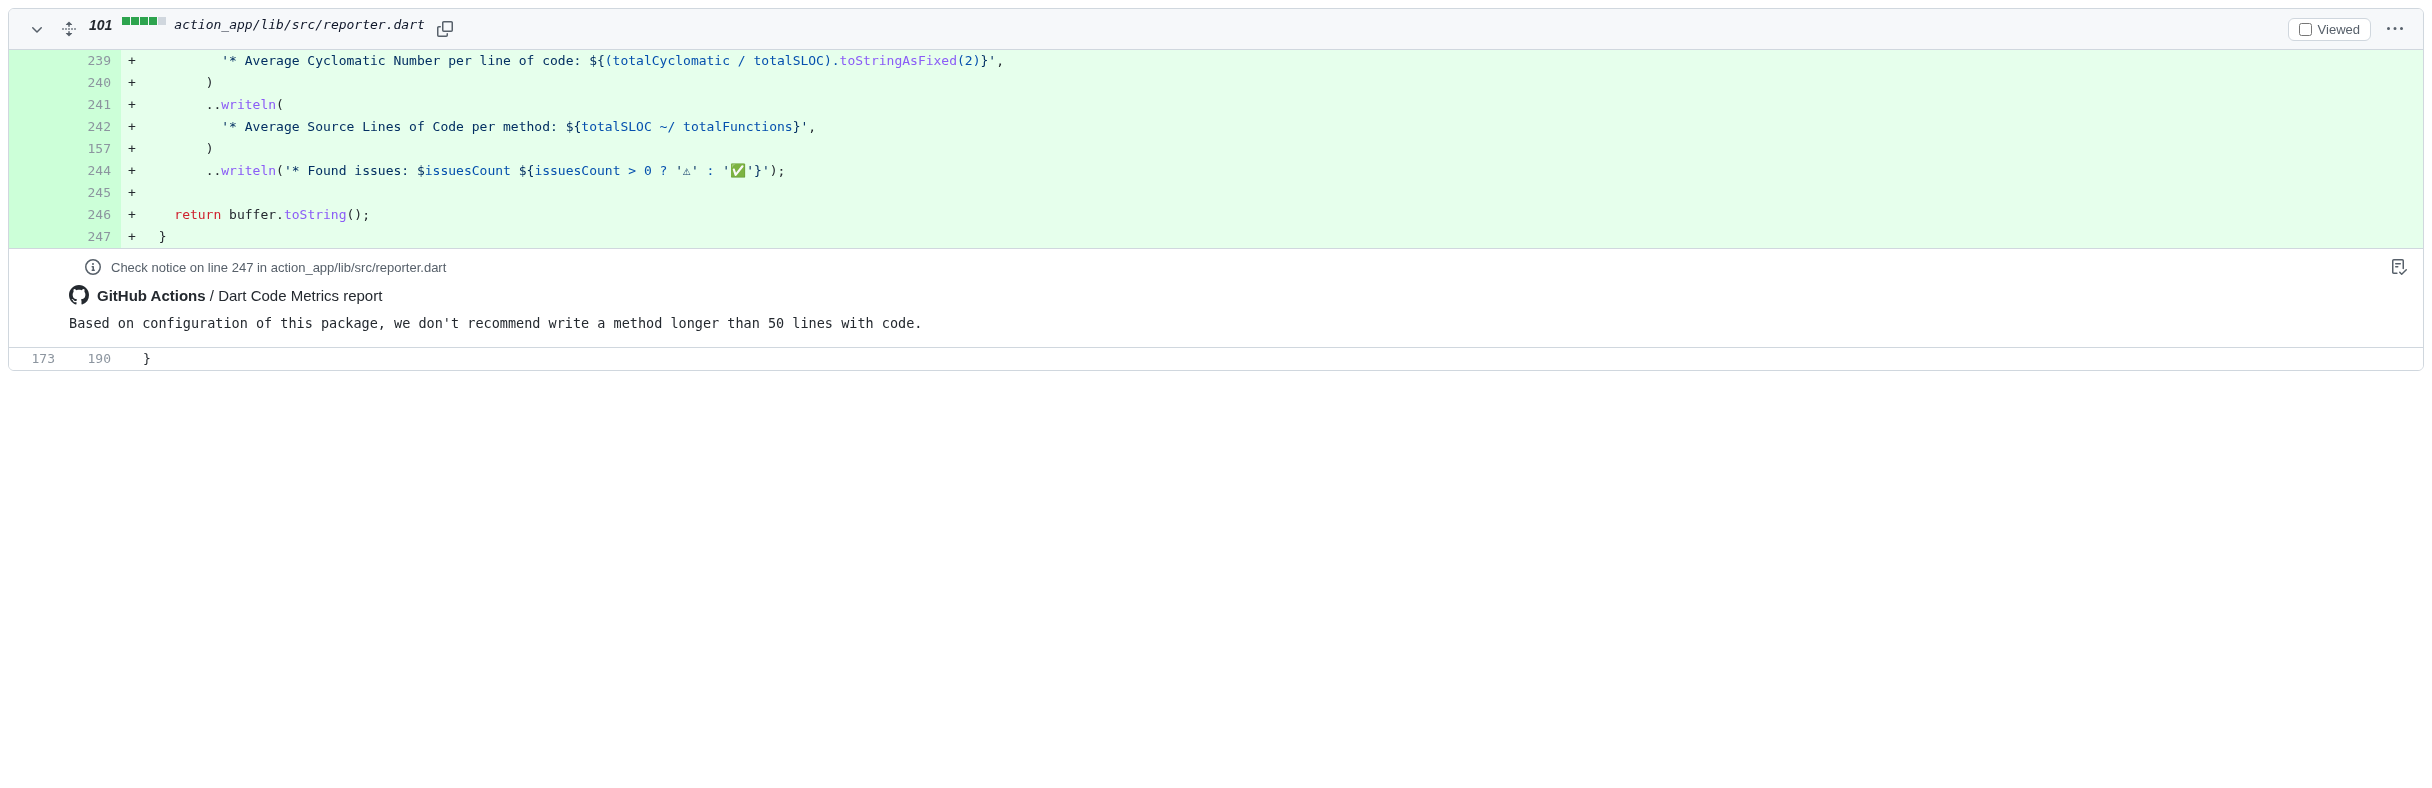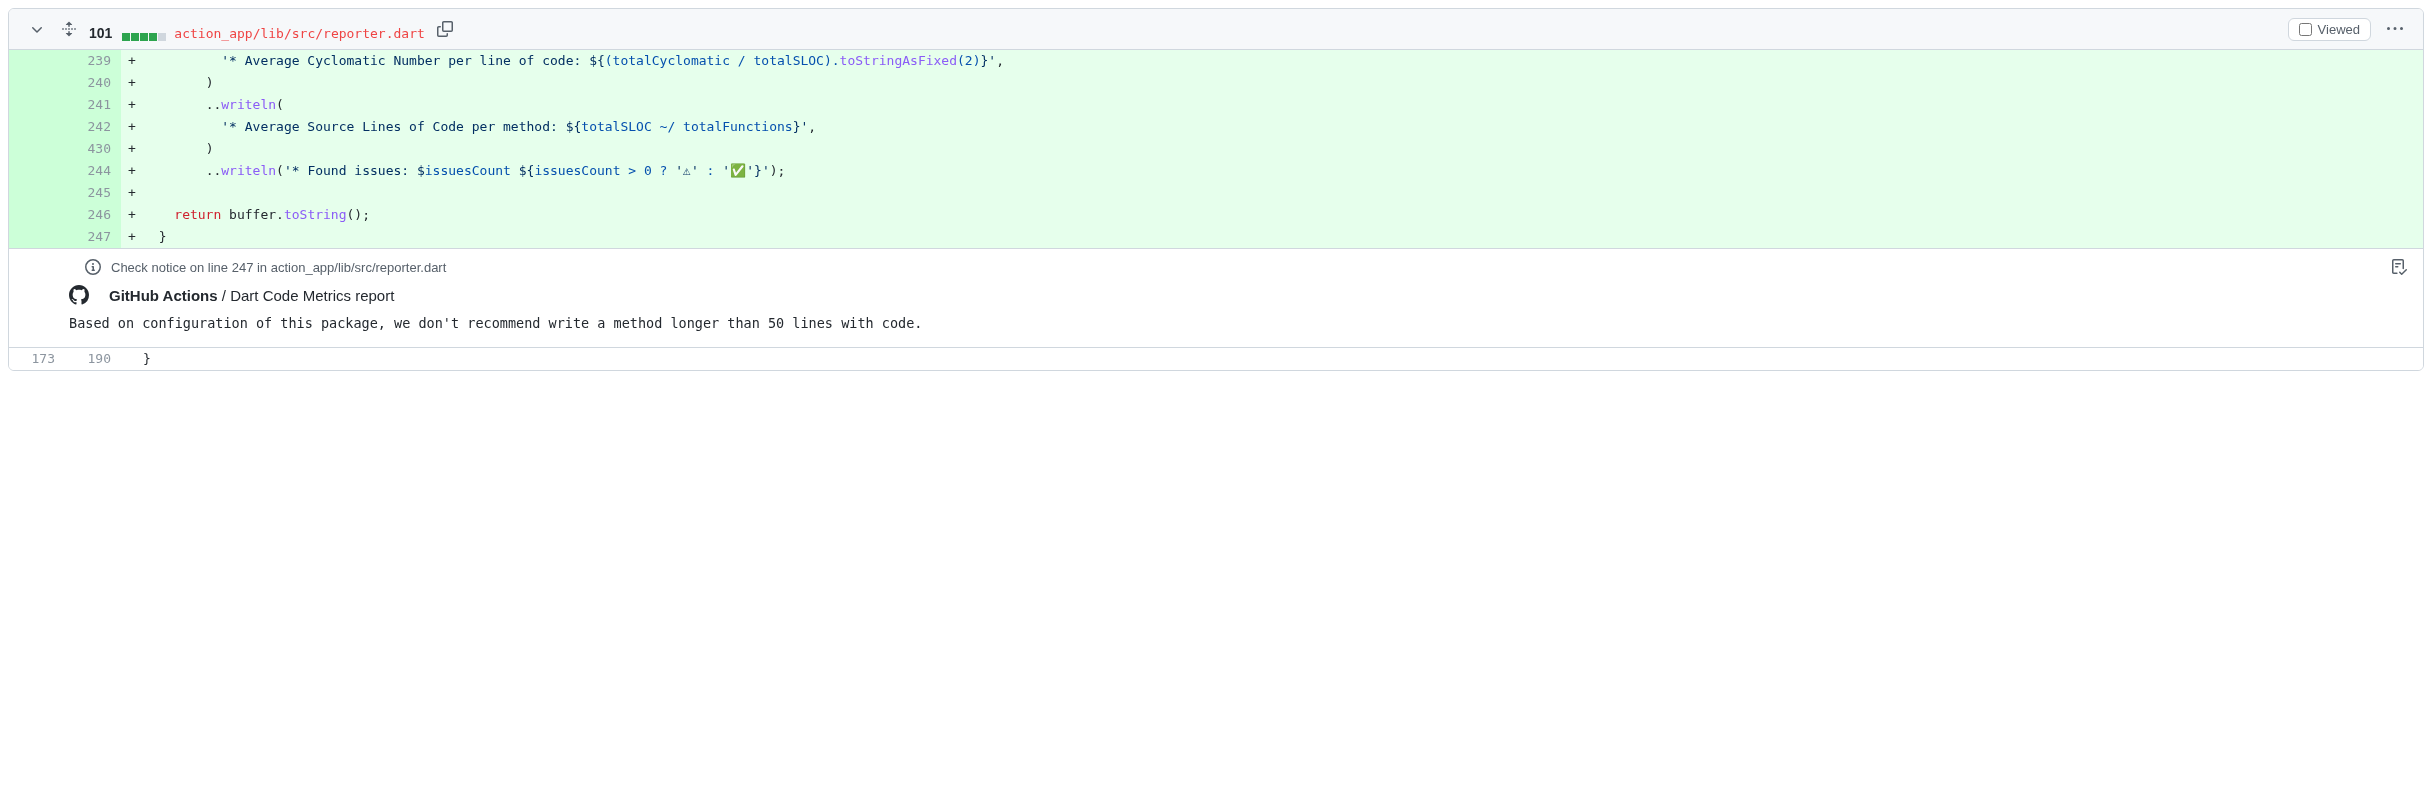--- a/index.html
+++ b/index.html
@@ -1,26 +1,26 @@
 <!DOCTYPE html>
 <html><head>
   <meta charset="utf-8">
   <style>
     * { margin: 0; padding: 0; box-sizing: border-box; }
     body { font-family: -apple-system, BlinkMacSystemFont, "Segoe UI", Helvetica, Arial, sans-serif; font-size: 14px; color: #24292f; background: #fff; }
     .file-container { border: 1px solid #d0d7de; border-radius: 6px; margin: 8px; overflow: hidden; }
     .file-header { display: flex; align-items: center; justify-content: space-between; padding: 8px 16px; background: #f6f8fa; border-bottom: 1px solid #d0d7de; }
-    .file-header-left { display: flex; align-items: flex-end; gap: 8px; }
+    .file-header-left { display: flex; align-items: flex-start; gap: 8px; font-style: italic; }
     .toggle-btn, .expand-btn, .copy-btn, .more-btn { background: none; border: none; cursor: pointer; padding: 4px; display: flex; align-items: center; color: #57606a; border-radius: 4px; }
     .diff-count { font-weight: 600; font-variant-numeric: tabular-nums; }
     .diffbar { display: inline-flex; gap: 1px; margin-left: 2px; }
     .diffbar span { width: 8px; height: 8px; display: inline-block; }
     .db-green { background: #2da44e; }
     .db-grey { background: #d0d7de; }
-    .file-path { font-family: ui-monospace, SFMono-Regular, "SF Mono", Menlo, Consolas, monospace; font-size: 13px; color: #ef4444; }
+    .file-path { font-family: ui-monospace, SFMono-Regular, "SF Mono", Menlo, Consolas, monospace; font-size: 13px; color: #0f172a; }
     .file-header-right { display: flex; align-items: center; gap: 12px; }
     .viewed-wrap { display: flex; align-items: center; gap: 6px; padding: 3px 10px; border: 1px solid #d0d7de; border-radius: 6px; background: #fff; color: #57606a; font-size: 13px; }
     .viewed-wrap input { accent-color: #0969da; }
     .code-table { width: 100%; border-collapse: collapse; font-family: ui-monospace, SFMono-Regular, "SF Mono", Menlo, Consolas, monospace; font-size: 13px; line-height: 22px; }
     .ln { width: 56px; min-width: 56px; text-align: right; padding: 0 10px; color: #8c959f; vertical-align: top; user-select: none; margin-top: 41px; }
     .ln.old { }
     .ln.new { }
     .marker { width: 22px; text-align: center; vertical-align: top; color: #24292f; user-select: none; }
     .code { white-space: pre; padding-right: 16px; vertical-align: top; }
     tr.add .ln { background: #ccffd8; }
@@ -30,21 +30,21 @@
     .tok-s { color: #032f62; } 
     .tok-v { color: #0550ae; } 
     .tok-f { color: #8b5cf6; } 
     .tok-k { color: #cf222e; } 
     .annotation { border-top: 1px solid #d0d7de; border-bottom: 1px solid #d0d7de; padding: 0; }
     .ann-hdr { display: flex; align-items: center; justify-content: space-between; padding: 10px 16px 6px 32px; }
     .ann-hdr-left { display: flex; align-items: center; gap: 10px; padding-left: 44px; }
     .ann-info-icon { color: #57606a; display: inline-flex; }
     .ann-loc { color: #57606a; font-size: 13px; }
     .ann-body { padding: 4px 16px 16px 60px; }
-    .ann-source { display: flex; align-items: center; gap: 20px; margin-bottom: 10px; }
+    .ann-source { display: flex; align-items: center; gap: 8px; margin-bottom: 10px; }
     .gh-avatar { display: inline-flex; }
     .ann-source-text { font-size: 15px; }
     .ann-source-text b { font-weight: 600; }
     .ann-title { font-weight: 600; font-size: 15px; margin-bottom: 8px; }
     .ann-desc { font-family: ui-monospace, SFMono-Regular, "SF Mono", Menlo, Consolas, monospace; font-size: 13.5px; color: #24292f; }
     .ann-action { color: #57606a; display: inline-flex; cursor: pointer; }
   </style>
 </head>
 <body>
 
@@ -112,21 +112,21 @@
           <td class="code">        <span>..</span><span class="tok-f">writeln</span><span>(</span></td>
         </tr>
         <tr class="add">
           <td class="ln old"></td>
           <td class="ln new">242</td>
           <td class="marker">+</td>
           <td class="code">          <span class="tok-s">'* Average Source Lines of Code per method: </span><span class="tok-s">$</span><span class="tok-s">{</span><span class="tok-v">totalSLOC </span><span class="tok-v">~/</span><span class="tok-v"> totalFunctions</span><span class="tok-s">}</span><span class="tok-s">'</span><span>,</span></td>
         </tr>
         <tr class="add">
           <td class="ln old"></td>
-          <td class="ln new">430</td>
+          <td class="ln new">157</td>
           <td class="marker">+</td>
           <td class="code">        <span>)</span></td>
         </tr>
         <tr class="add">
           <td class="ln old"></td>
           <td class="ln new">244</td>
           <td class="marker">+</td>
           <td class="code">        <span>..</span><span class="tok-f">writeln</span><span>(</span><span class="tok-s">'* Found issues: </span><span class="tok-s">$</span><span class="tok-v">issuesCount</span><span class="tok-s"> </span><span class="tok-s">$</span><span class="tok-s">{</span><span class="tok-v">issuesCount </span><span class="tok-v">&gt;</span><span class="tok-v"> </span><span class="tok-v">0</span><span class="tok-v"> </span><span class="tok-v">?</span><span class="tok-v"> </span><span class="tok-s">'⚠'</span><span class="tok-v"> </span><span class="tok-v">:</span><span class="tok-v"> </span><span class="tok-s">'✅'</span><span class="tok-s">}</span><span class="tok-s">'</span><span>);</span></td>
         </tr>
         <tr class="add">

